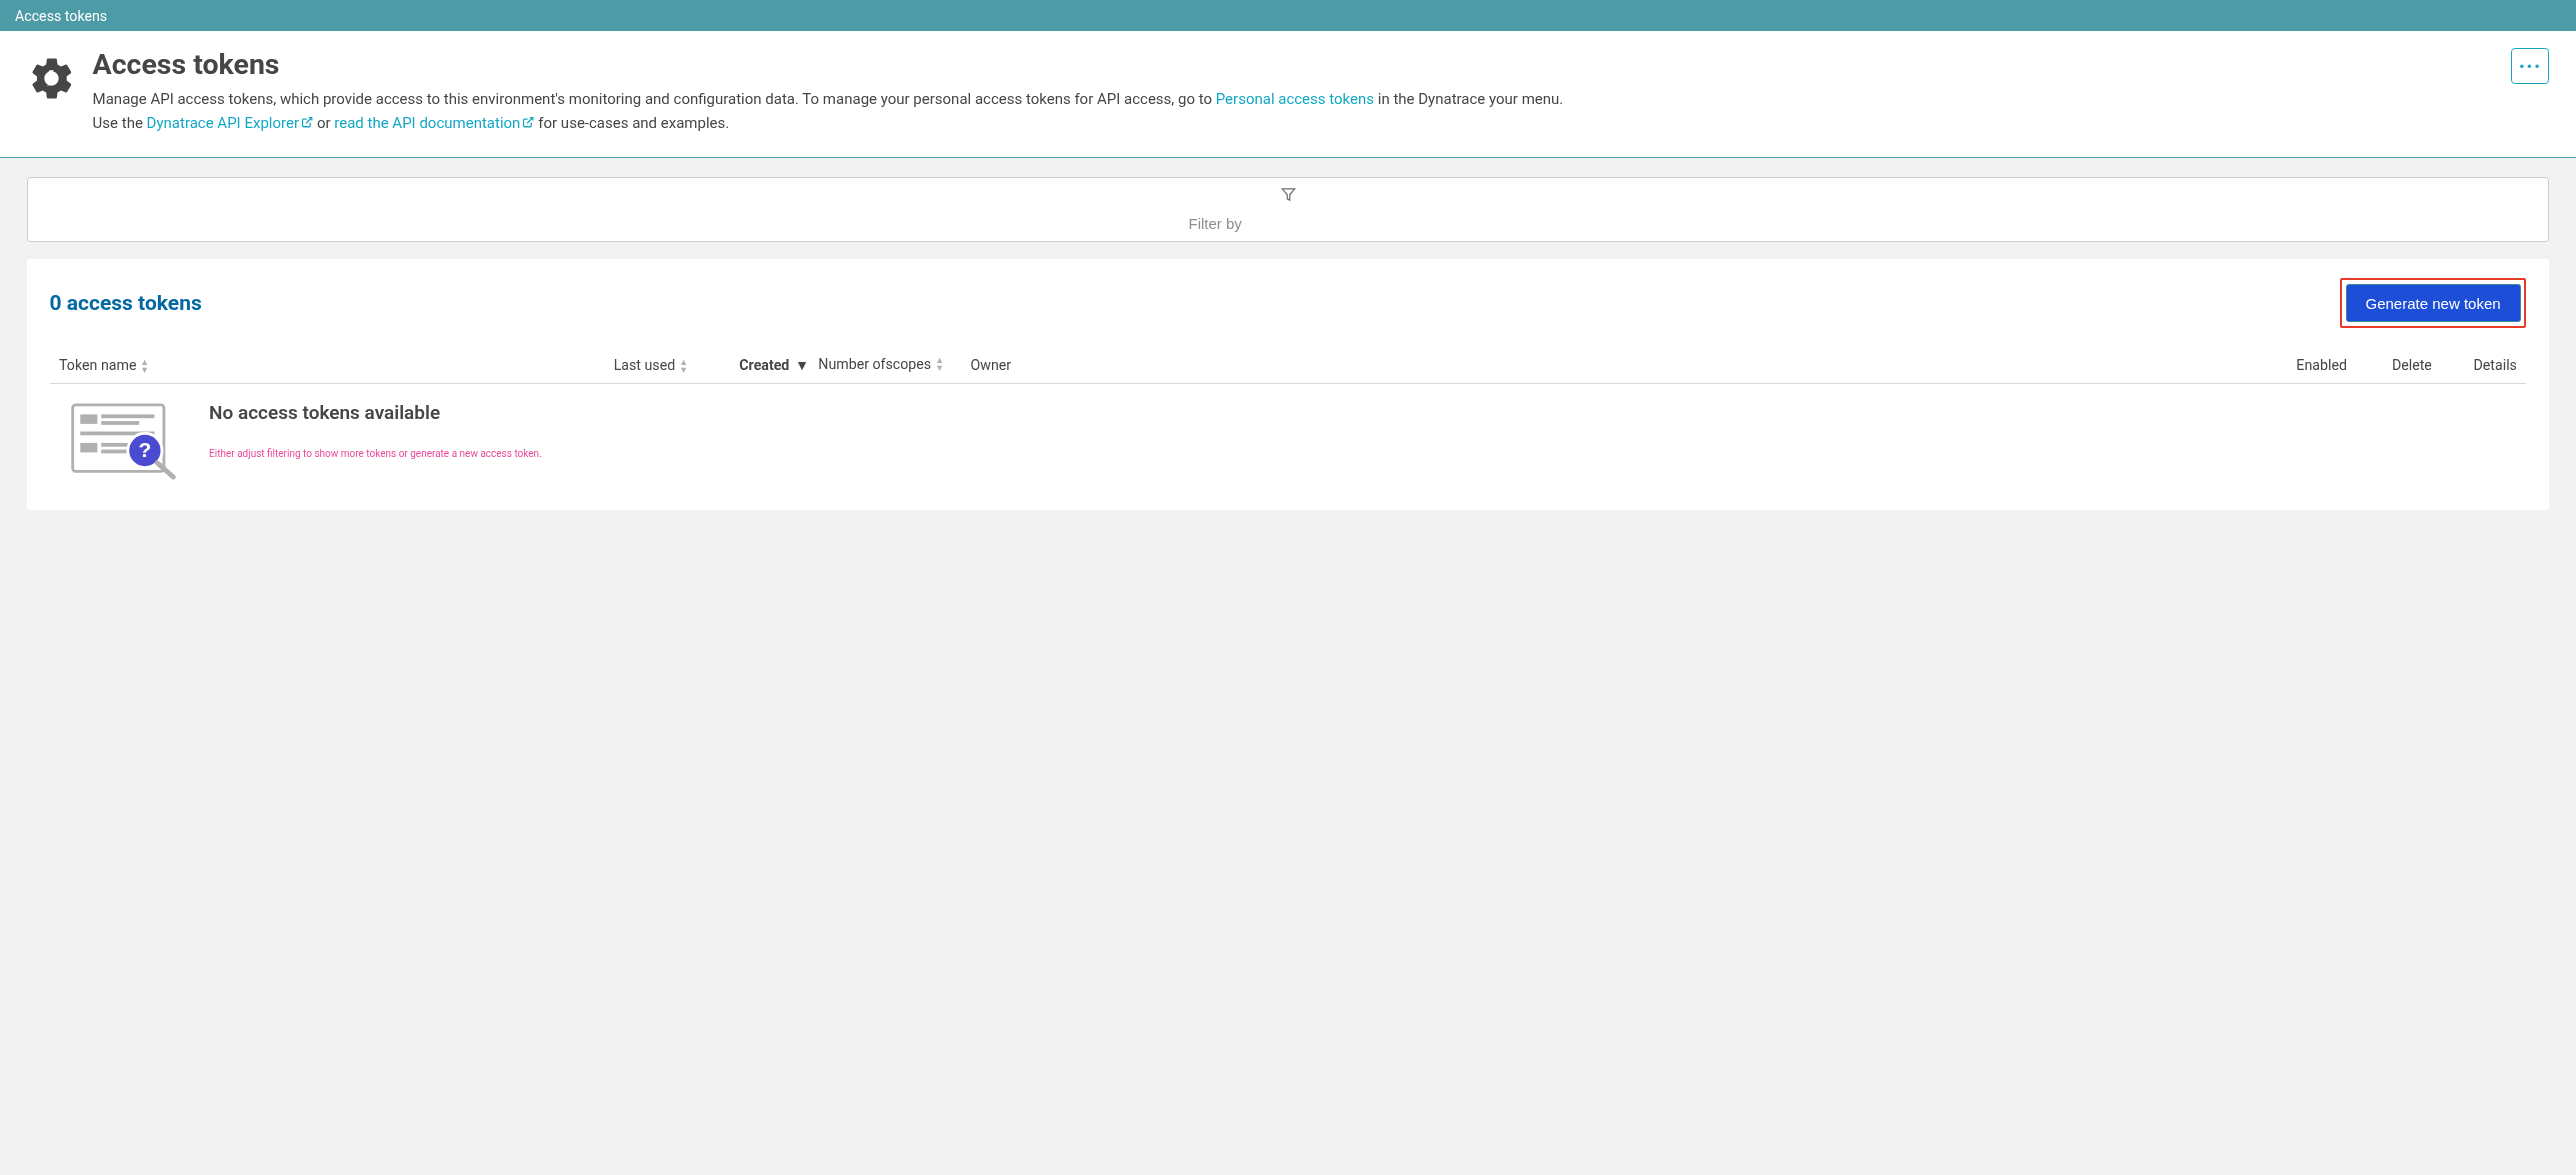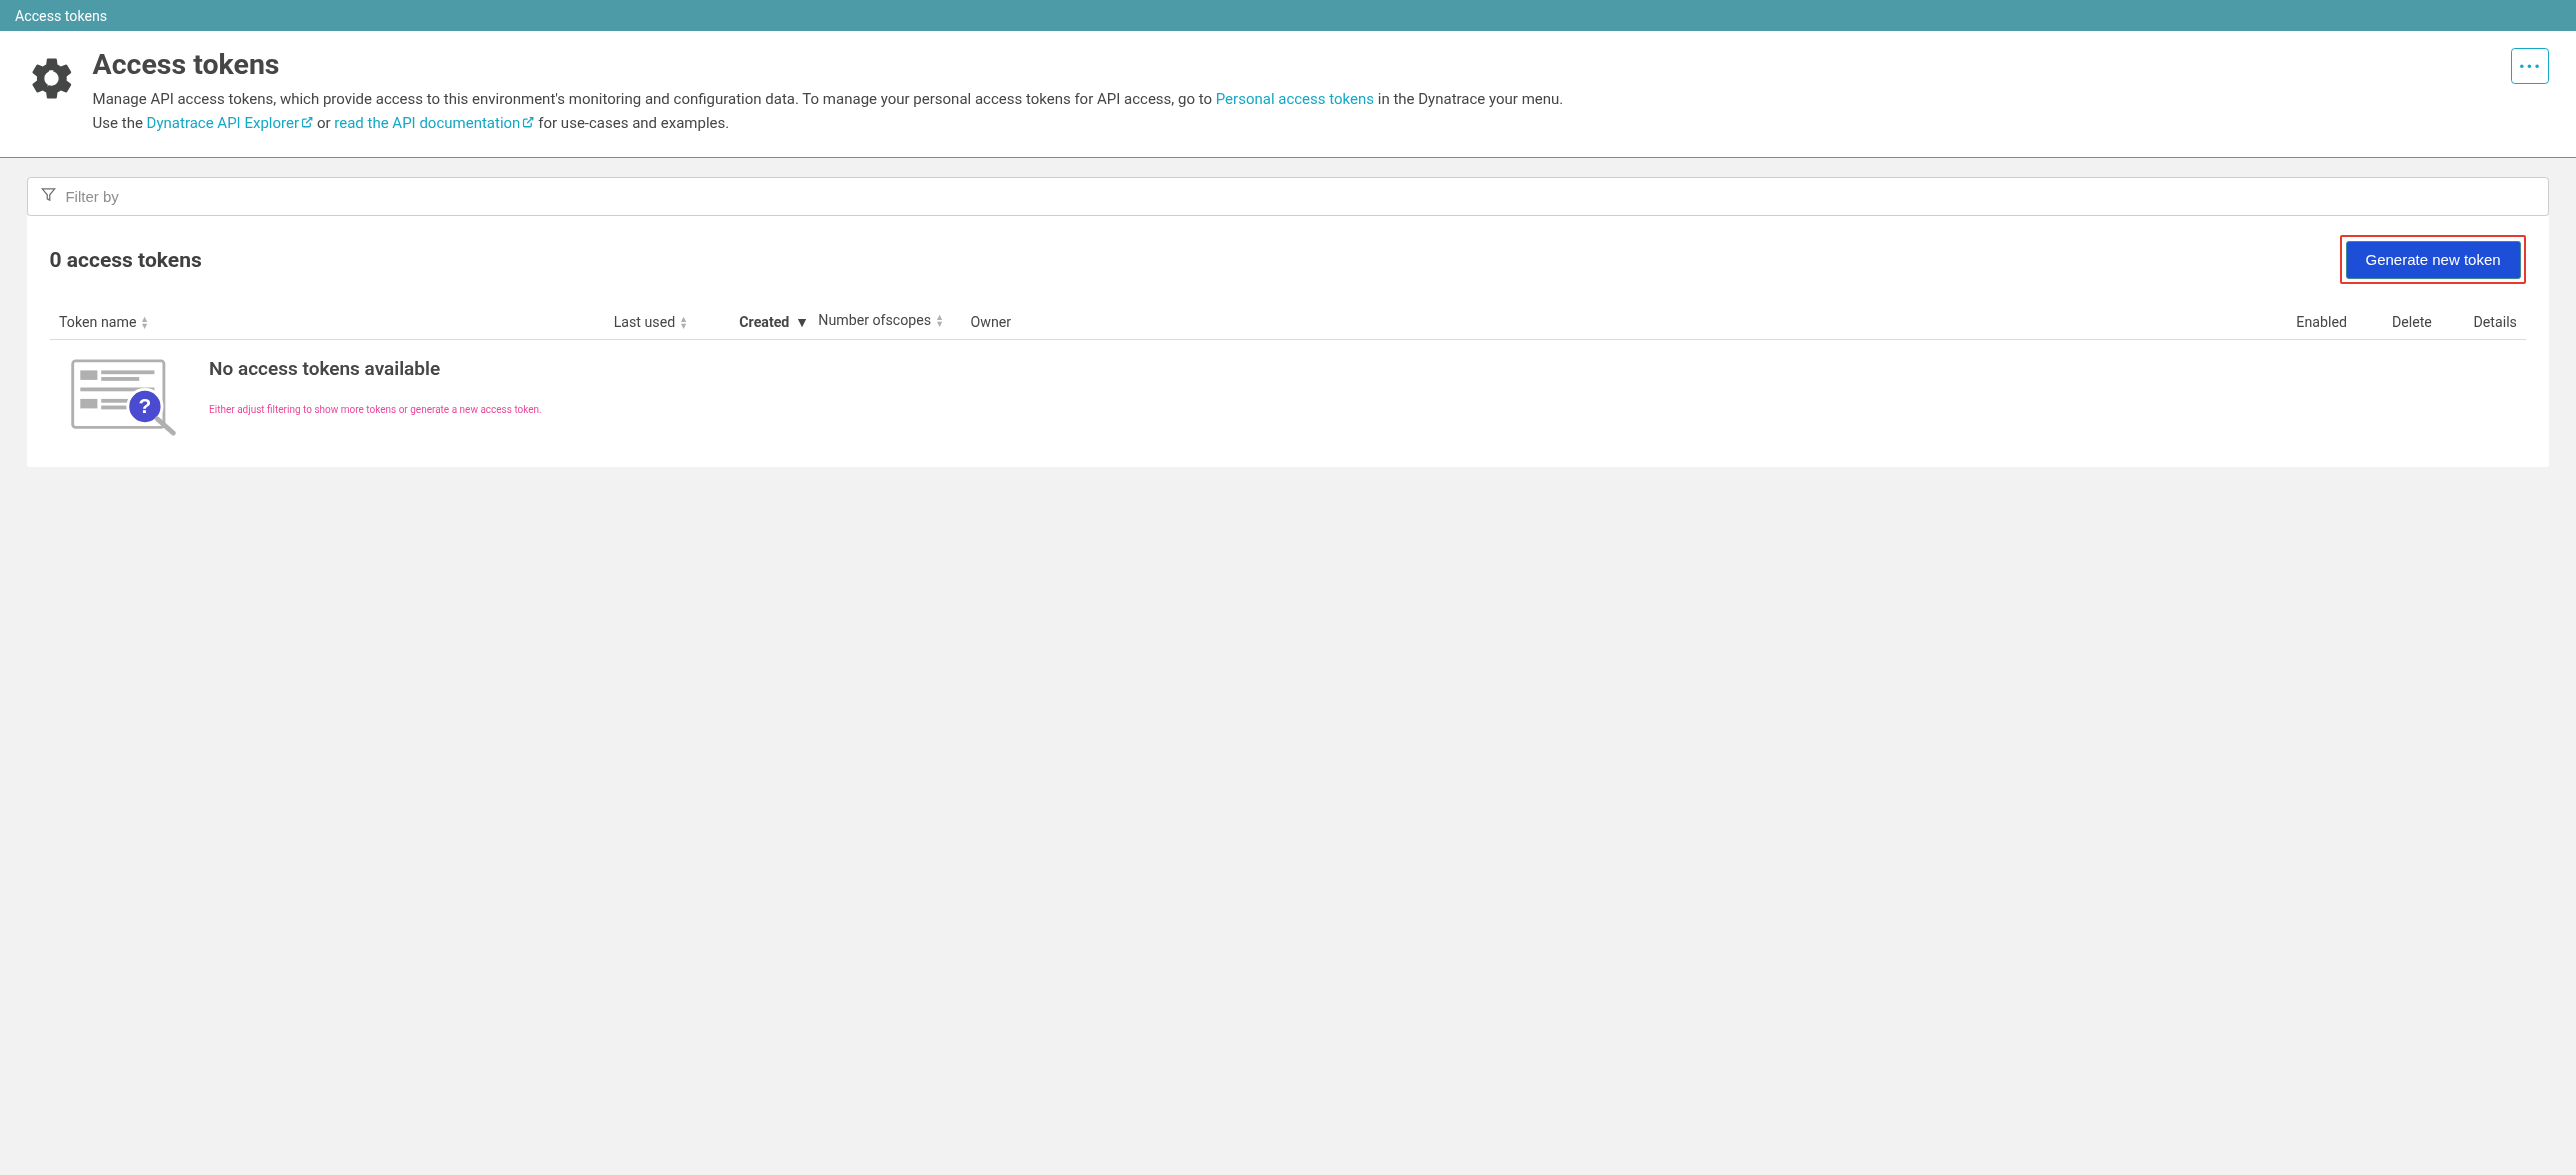--- a/index.html
+++ b/index.html
@@ -58,20 +58,22 @@
     }
     .content { padding: 19px 26.6px; }
     .filter-bar {
       background: #fff;
       border: 0.9px solid #ccc;
       border-radius: 3.8px;
       padding: 9.5px 13.3px;
       display: flex;
       align-items: center;
       gap: 9.5px;
+      margin-bottom: 17px;
+      flex-direction: column;
     }
     .filter-icon { color: #6d6d6d; flex: 0 0 auto; }
     .filter-input {
       border: none;
       outline: none;
       font-size: 15px;
       color: #6d6d6d;
       flex: 1;
       background: transparent;
     }
@@ -80,21 +82,21 @@
       background: #fff;
       border-radius: 1.9px;
       padding: 19px 23px 26.6px 23px;
     }
     .panel-head {
       display: flex;
       align-items: center;
       justify-content: space-between;
       margin-bottom: 21px;
     }
-    .count-title { font-size: 21px; font-weight: 700; color: #404040; }
+    .count-title { font-size: 21px; font-weight: 700; color: #0369a1; }
     .highlight-box {
       border: 2.8px solid #e83a2a;
       padding: 3.8px;
       border-radius: 1.9px;
     }
     .gen-btn {
       background: #1d4ed8;
       color: #fff;
       border: 0.9px solid #3f8a95;
       border-radius: 2.8px;

